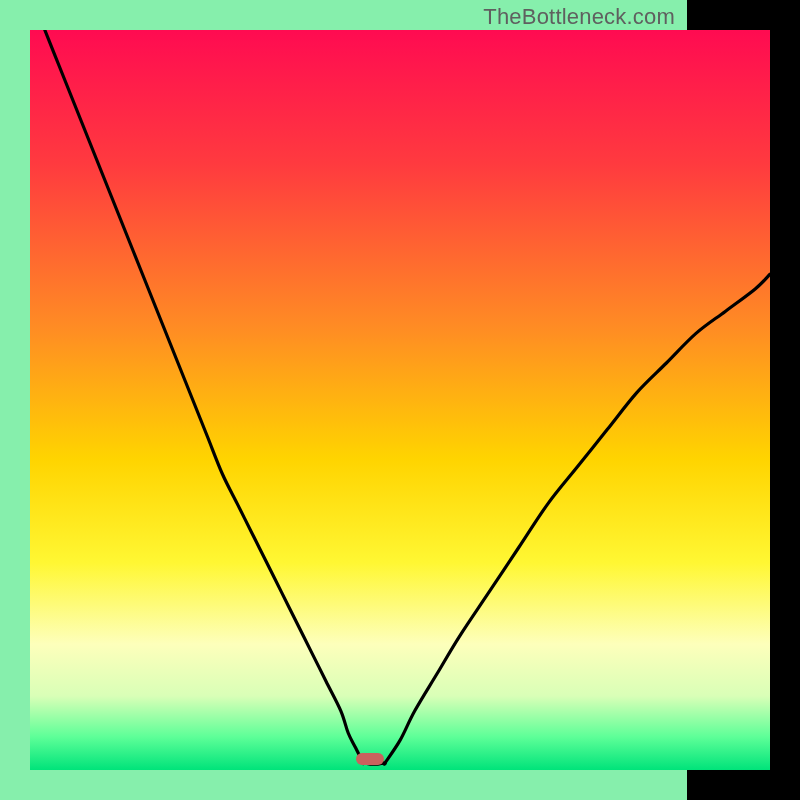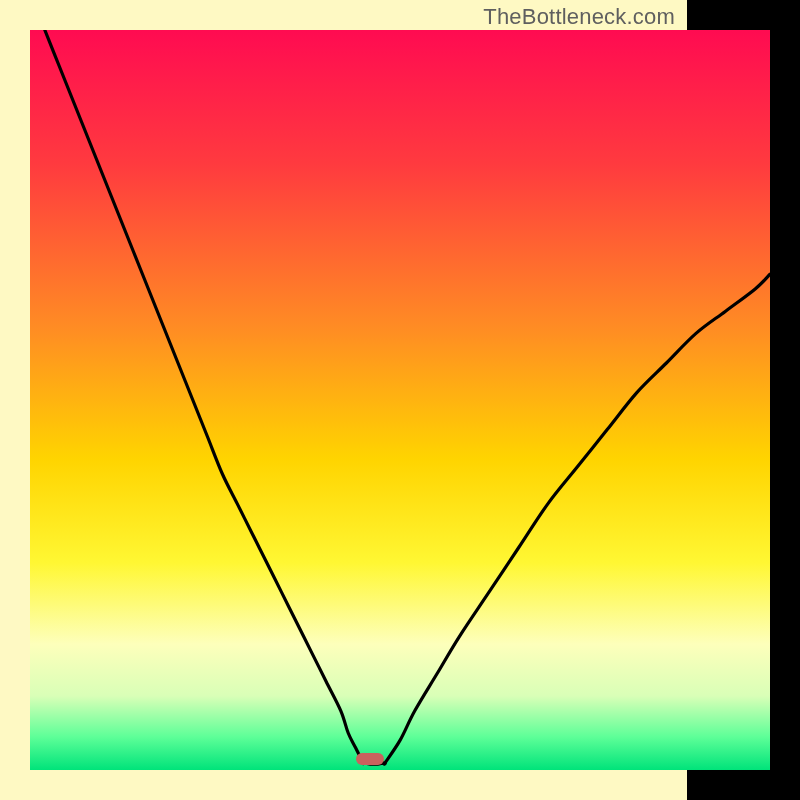--- a/index.html
+++ b/index.html
@@ -8,21 +8,21 @@
     width: 800px;
     height: 800px;
     background: #000;
     overflow: hidden;
     font-family: Arial, Helvetica, sans-serif;
   }
   .outer {
     position: relative;
     width: 687px;
     height: 800px;
-    background: #fef9c3;
+    background: #86efac;
   }
   .watermark {
     position: absolute;
     top: 4px;
     right: 12px;
     color: #5f5f5f;
     font-size: 22px;
     font-weight: 500;
     letter-spacing: 0.2px;
     z-index: 50;

